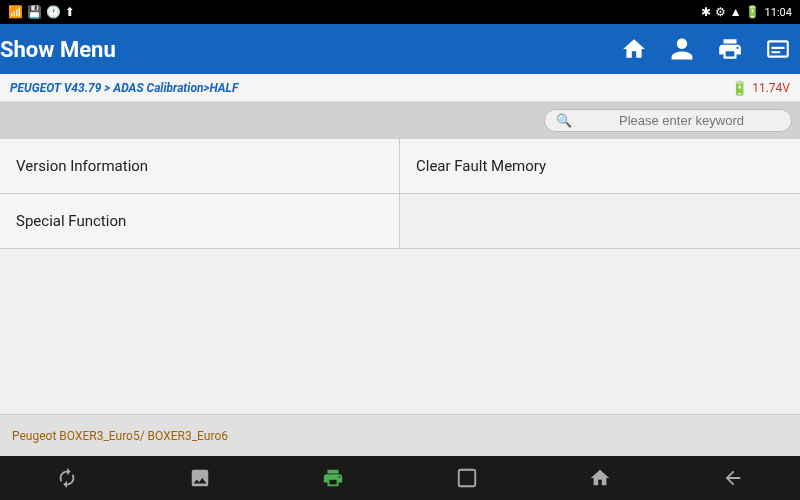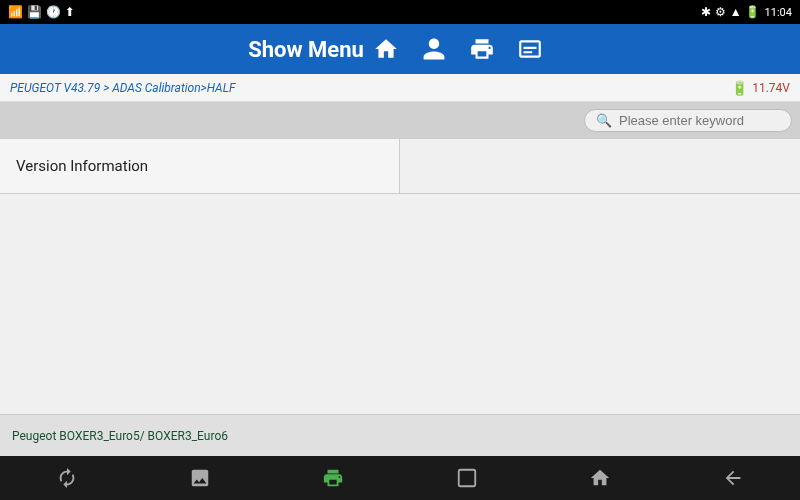--- a/index.html
+++ b/index.html
@@ -33,21 +33,21 @@
       font-size: 12px;
       color: #fff;
     }
 
     
     #top-nav {
       height: 50px;
       background: #1565C0;
       display: flex;
       align-items: center;
-      justify-content: center;
+      justify-content: space-between;
       padding: 0 0;
     }
     #app-title {
       color: #fff;
       font-size: 22px;
       font-weight: bold;
     }
     .nav-icons {
       display: flex;
       align-items: center;
@@ -72,20 +72,21 @@
       display: flex;
       align-items: center;
       justify-content: space-between;
       padding: 0 10px;
       border-bottom: 1px solid #ddd;
     }
     #breadcrumb-text {
       color: #1565C0;
       font-size: 12px;
       font-style: italic;
+      font-weight: bold;
     }
     #battery-indicator {
       color: #c0392b;
       font-size: 12px;
       display: flex;
       align-items: center;
       gap: 3px;
     }
     .battery-icon {
       font-size: 14px;
@@ -113,20 +114,21 @@
       font-size: 13px;
       color: #555;
     }
     #search-input {
       border: none;
       background: transparent;
       outline: none;
       font-size: 13px;
       color: #888;
       width: 160px;
+      margin-left: 40px;
     }
 
     
     #main-content {
       flex: 1;
       background: #f0f0f0;
       overflow: hidden;
     }
 
     
@@ -164,21 +166,21 @@
     #bottom-info {
       height: 42px;
       background: #e0e0e0;
       border-top: 1px solid #ccc;
       display: flex;
       align-items: center;
       padding: 0 12px;
     }
     #vehicle-info {
       font-size: 12px;
-      color: #14532d;
+      color: #a16207;
       line-height: 1.5;
     }
 
     
     #android-nav {
       height: 44px;
       background: #1a1a1a;
       display: flex;
       align-items: center;
       justify-content: space-around;
@@ -262,21 +264,27 @@
 </div>
 
 <div id="main-content">
 
   <div id="menu-grid">
 
     <div class="menu-cell">
       <span>Version Information</span>
     </div>
 
-
+    <div class="menu-cell">
+      <span>Clear Fault Memory</span>
+    </div>
+
+    <div class="menu-cell">
+      <span>Special Function</span>
+    </div>
     <div class="menu-cell menu-cell-empty">
     </div>
   </div>
 
   <div id="empty-area"></div>
 </div>
 
 <div id="bottom-info">
   <div id="vehicle-info">
     <div>Peugeot BOXER3_Euro5/ BOXER3_Euro6</div>

